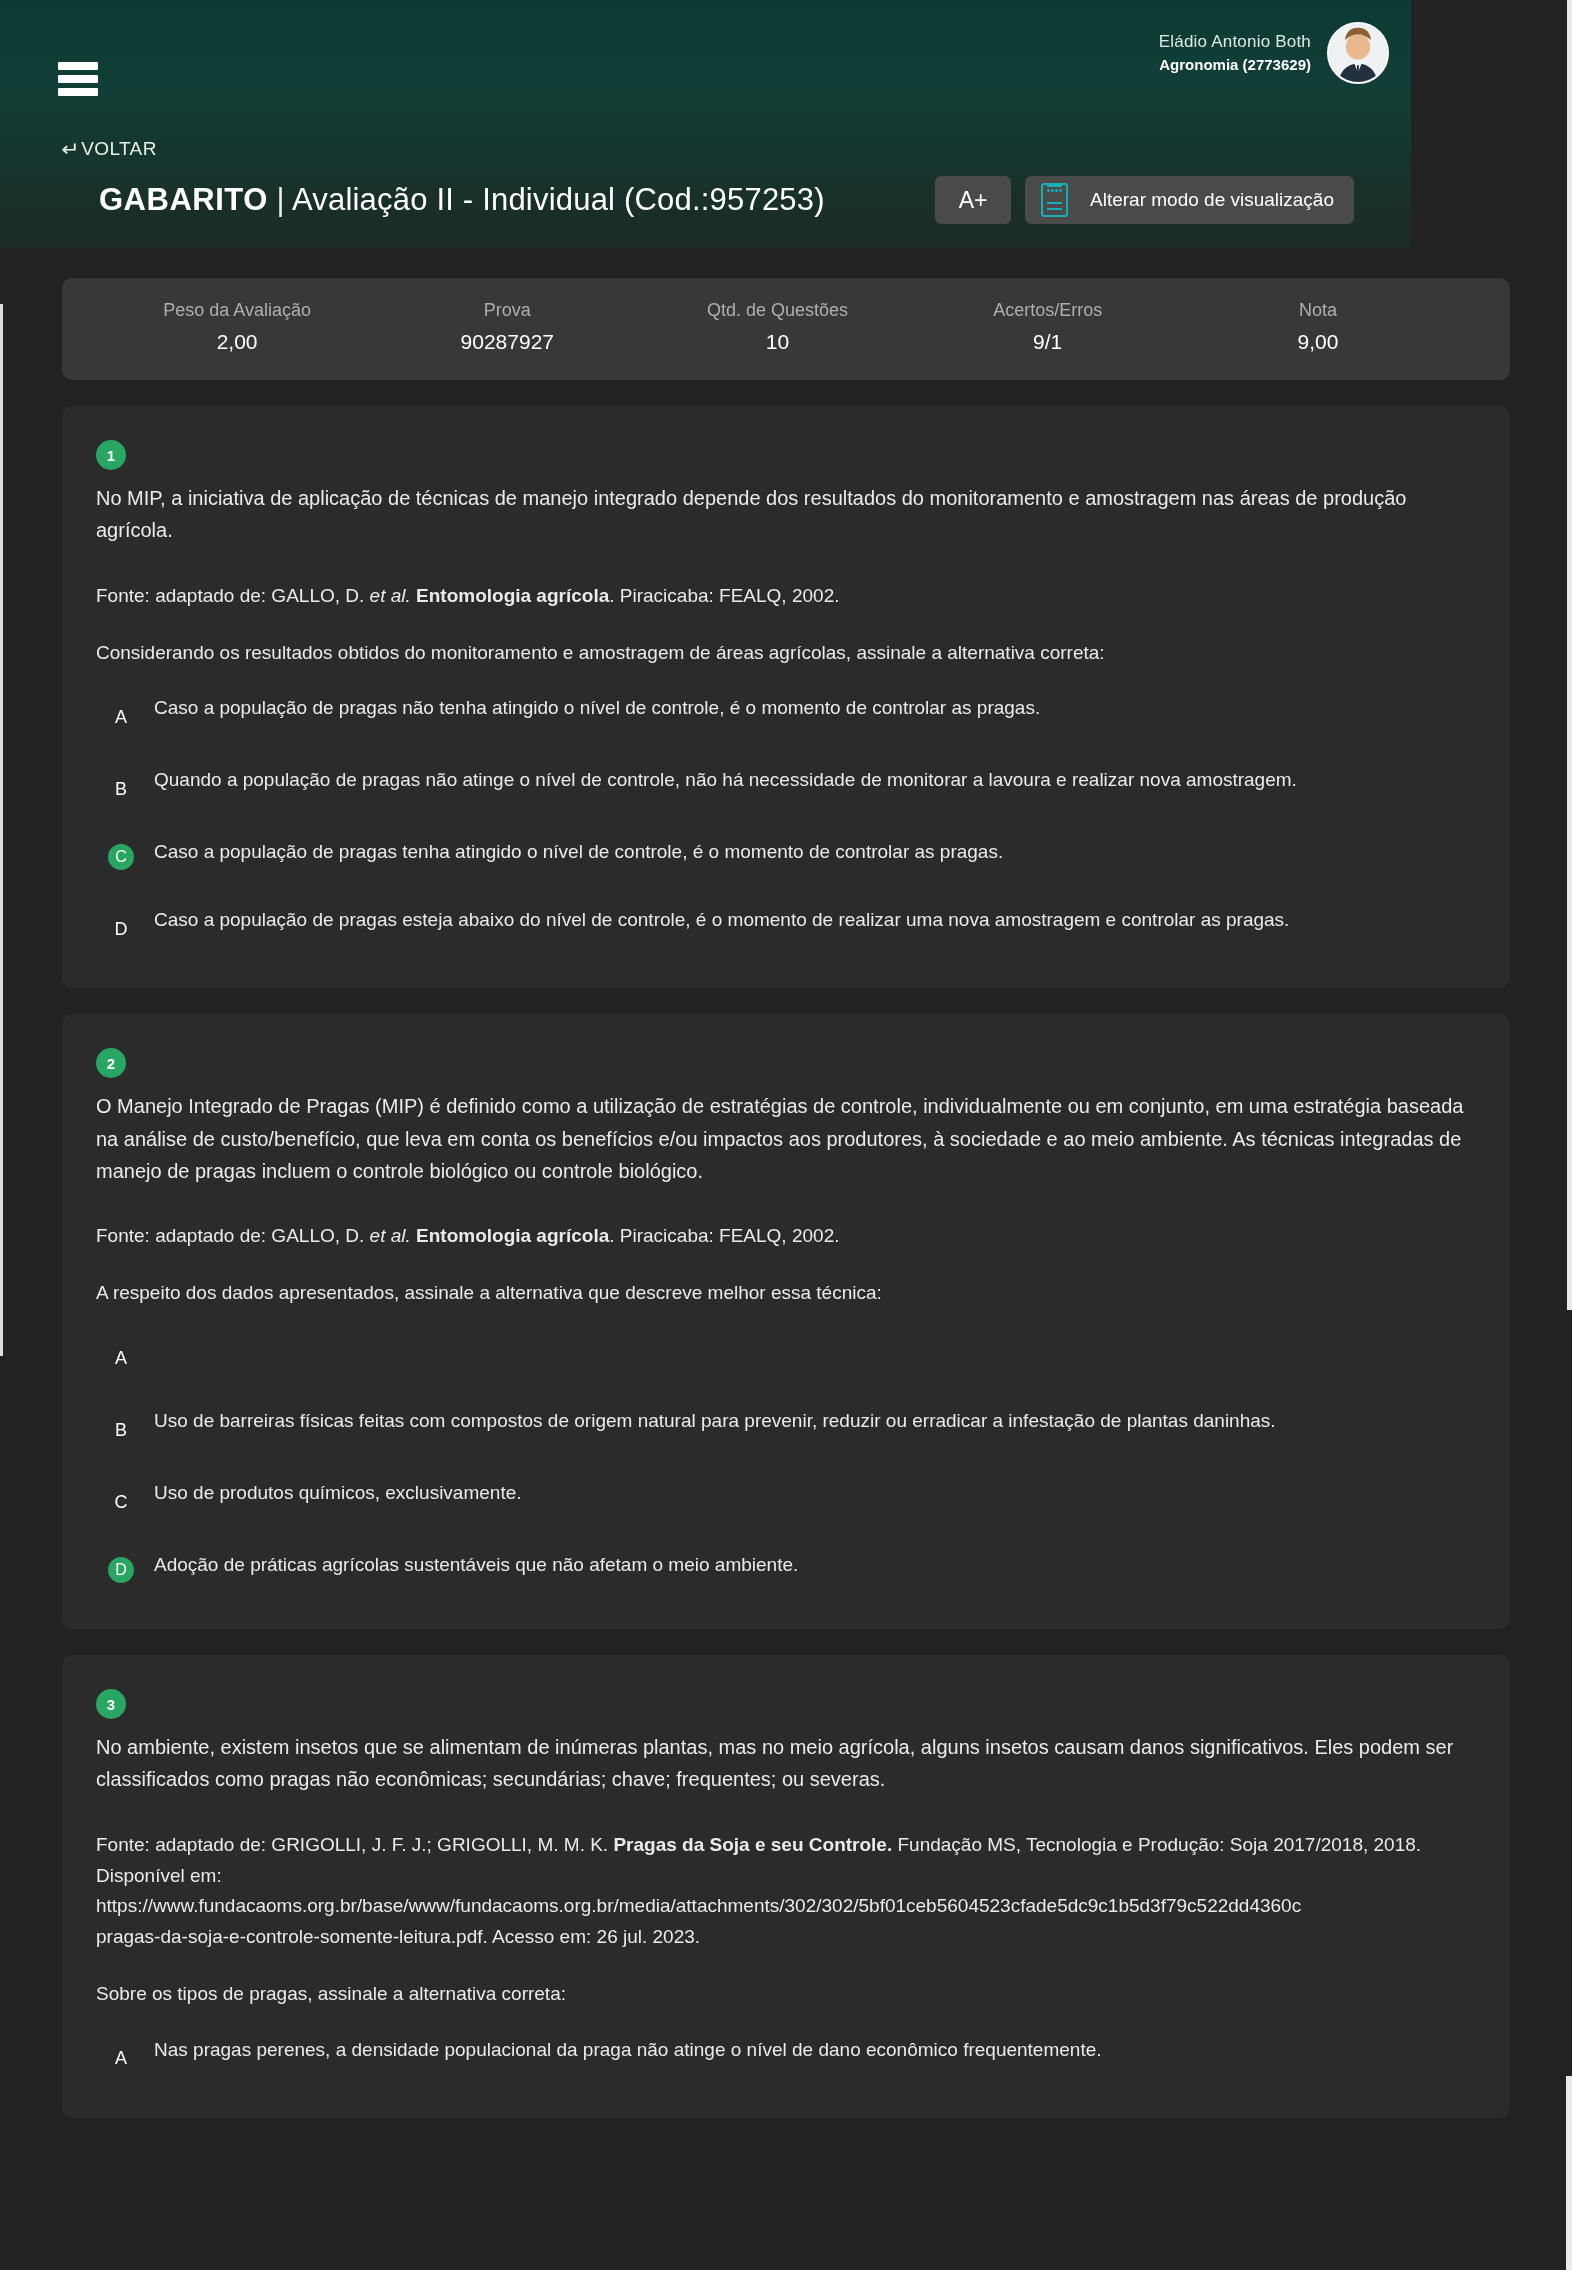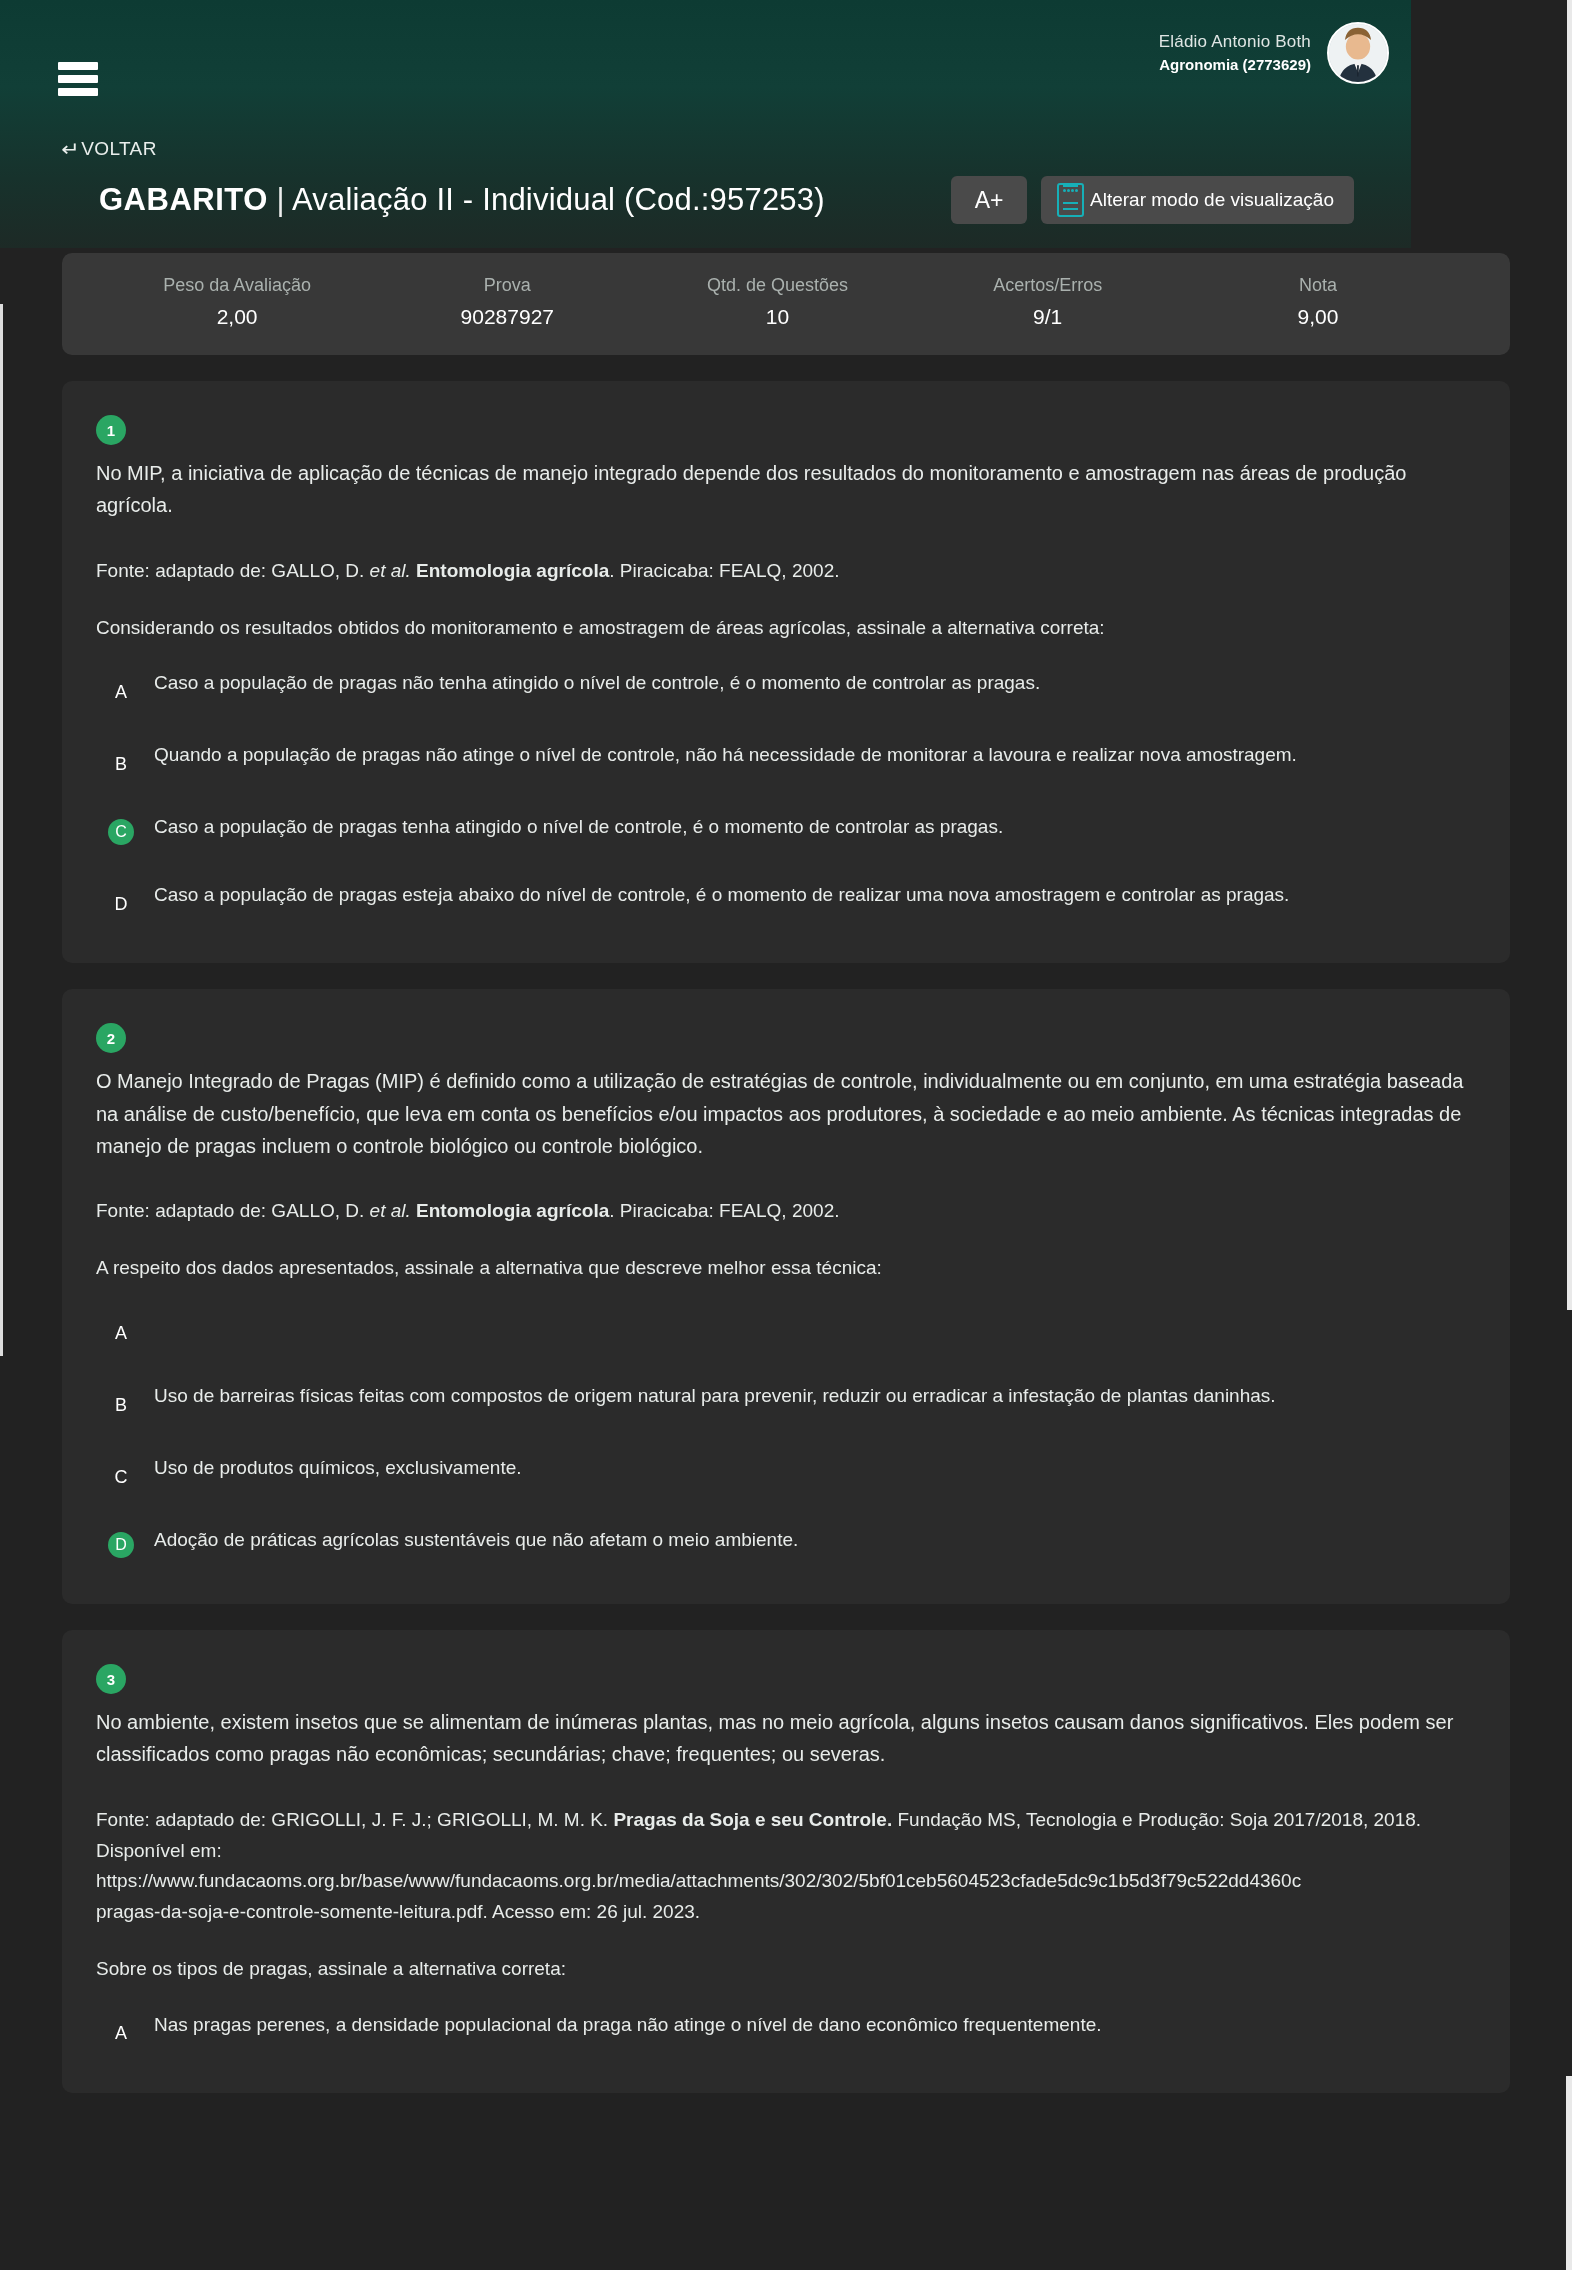--- a/index.html
+++ b/index.html
@@ -110,21 +110,21 @@
     width: 76px; height: 48px;
     cursor: pointer;
   }
   .btn-mode {
     background: #4a4a4a;
     color: #ffffff;
     border: none;
     border-radius: 6px;
     height: 48px;
     padding: 0 20px 0 16px;
-    display: flex; align-items: center; gap: 6px;
+    display: flex; align-items: center; gap: 22px;
     font-size: 19px;
     font-family: "Liberation Sans", sans-serif;
     cursor: pointer;
     white-space: nowrap;
   }
   .doc-icon {
     width: 27px; height: 34px;
     border: 2px solid #16b0b8;
     border-radius: 3px;
     position: relative;
@@ -148,21 +148,21 @@
     position: relative;
     background: #222222;
     padding: 0 62px 0 62px;
   }
 
   .stats-card {
     background: #383838;
     border-radius: 10px;
     padding: 22px 57px 26px 40px;
     display: flex;
-    margin-top: 5px;
+    margin-top: 30px;
   }
   .stat { flex: 1; text-align: center; }
   .stat-label {
     color: #aab1ae;
     font-size: 18px;
     font-weight: 400;
     margin-bottom: 9px;
   }
   .stat-value {
     color: #ffffff;

